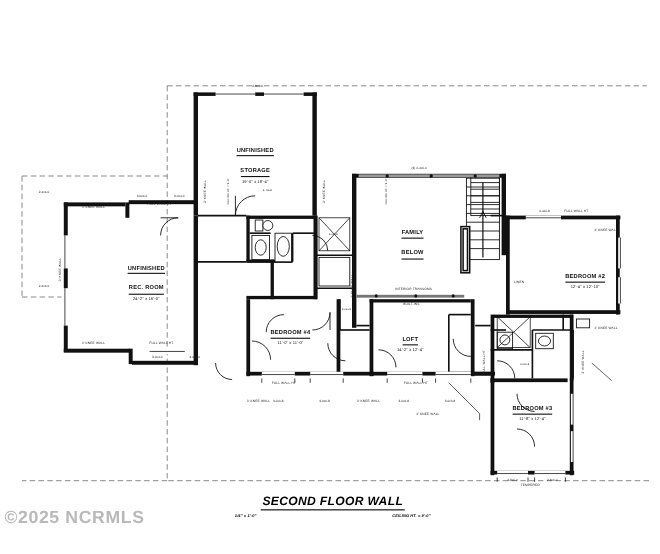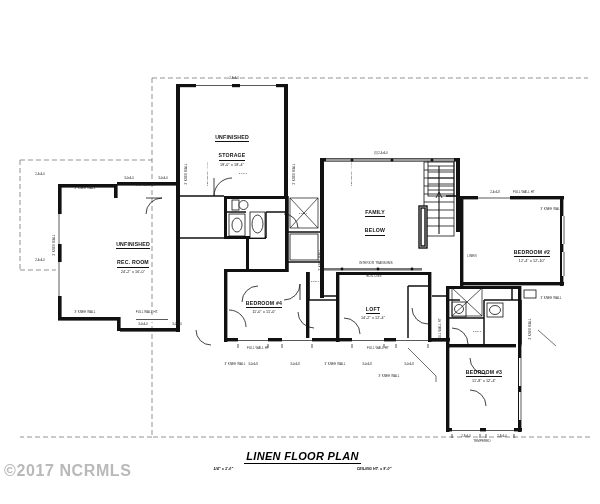--- a/index.html
+++ b/index.html
@@ -314,20 +314,20 @@
 <div class="tag" style="left:392px;top:362px;width:34px;">3-0x6-8</div>
 <div class="tag" style="left:478px;top:190px;width:34px;">2-4x6-8</div>
 <div class="tag" style="left:448px;top:434px;width:36px;">2-8x6-0</div>
 <div class="tag" style="left:484px;top:434px;width:36px;">2-8x6-0</div>
 <div class="tag" style="left:300px;top:280px;width:30px;font-size:2.4px;">2-0x6-8</div>
 <div class="tag" style="left:288px;top:212px;width:30px;font-size:2.4px;">2-0x6-8</div>
 <div class="tag" style="left:228px;top:172px;width:30px;font-size:2.4px;">2-4x6-8</div>
 <div class="tag" style="left:462px;top:330px;width:30px;font-size:2.4px;">2-0x6-8</div>
 
 <div id="title-block">
-  <div id="plan-title">LINEN FLOOR PLAN</div>
+  <div id="plan-title">SECOND FLOOR WALL</div>
   <div id="scale-row">
     <span>1/4" = 1'-0"</span>
     <span>CEILING HT. = 9'-0"</span>
   </div>
 </div>
 
-<div id="watermark">©2017 NCRMLS</div>
+<div id="watermark">©2025 NCRMLS</div>
 
 </body></html>

